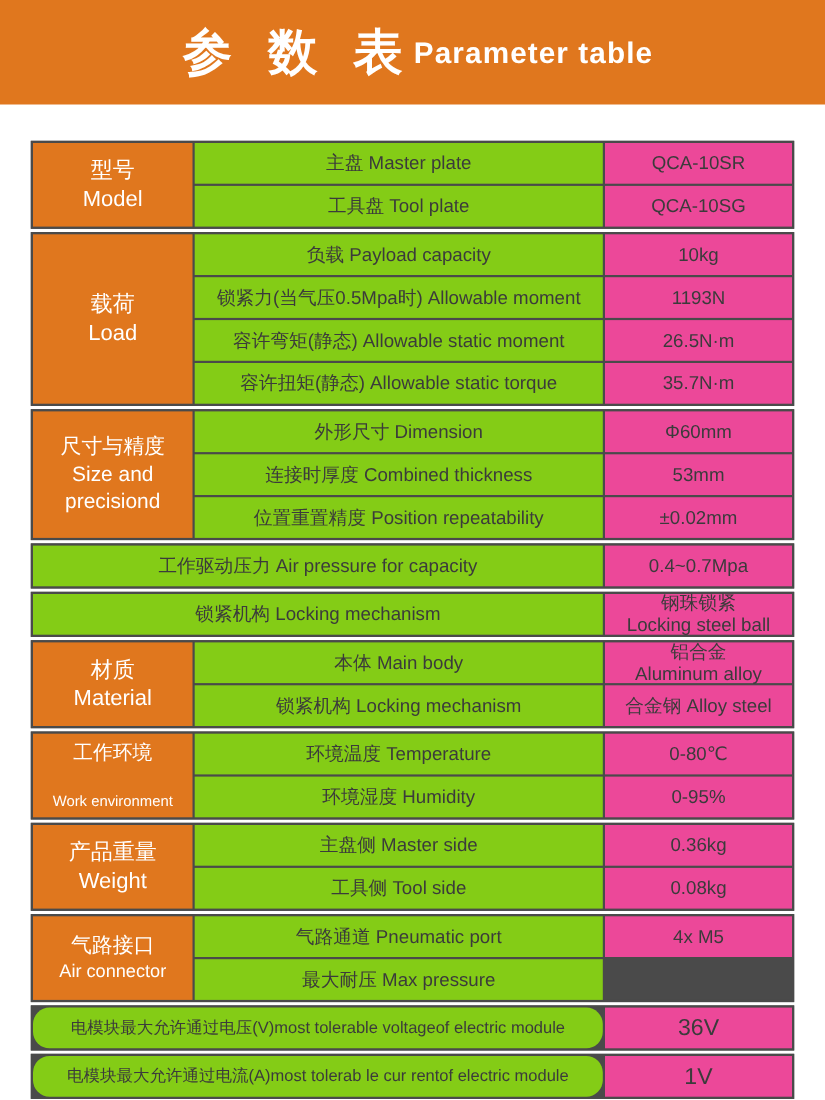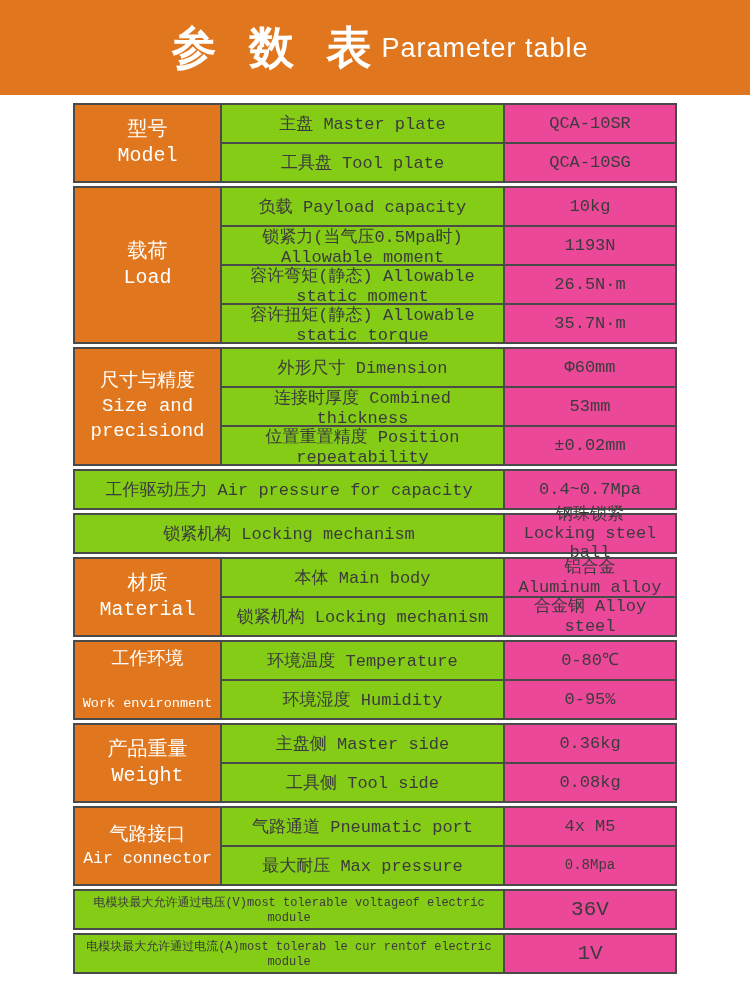--- a/index.html
+++ b/index.html
@@ -11,24 +11,24 @@
   }
   .banner {
     width:750px; height:95px; background:#e0771e;
     display:flex; flex-direction:row; align-items:center; justify-content:center;
   }
   .banner-zh {
     color:#ffffff; font-size:45px; font-weight:700;
     letter-spacing:10px; line-height:1.05; text-indent:10px;
   }
   .banner-en {
-    color:#ffffff; font-size:27px; font-weight:400; letter-spacing:1px;
+    color:#ffffff; font-size:27px; font-weight:700; letter-spacing:1px;
     margin-top:1px;
   }
-  .ptable { width:604px; margin:8px auto 0 auto;font-family:Liberation Mono, monospace; }
+  .ptable { width:694px; margin:33px auto 0 auto; }
   .group {
     display:grid;
     grid-template-columns:145px 1fr 170px;
     grid-auto-rows:37px;
     gap:2px;
     background:#4a4a4a;
     border:2px solid #4a4a4a;
     margin-bottom:3px;
   }
   .glabel {
@@ -39,21 +39,21 @@
   .glabel.lab-md { font-size:19px; line-height:1.32; }
   .glabel.lab-we div:nth-child(1){ font-size:18px; }
   .glabel.lab-we div:nth-child(2){ font-size:13.5px; }
   .glabel.lab-ac div:nth-child(1){ font-size:19px; }
   .glabel.lab-ac div:nth-child(2){ font-size:16.5px; }
   .param {
     background:#84cc16;
     display:flex; align-items:center; justify-content:center;
     font-size:17px; text-align:center; padding:0 6px;
   }
-  .param.sm { font-size:12px; }
+  .param.sm { font-size:15px;border-radius:15px; }
   .value {
     background:#ec4899; grid-column:3;
     display:flex; flex-direction:column; align-items:center; justify-content:center;
     font-size:17px; line-height:1.12; text-align:center; padding:0 4px;
   }
   .value.sm { font-size:14px; }
   .value.lg { font-size:21px; }
 </style>
 </head>
 <body>
@@ -178,23 +178,20 @@
     <div class="group">
       <div class="glabel lab-ac" style="grid-row: 1 / span 2;">
         <div>气路接口</div>
         <div>Air connector</div>
       </div>
       <div class="param" style="grid-area: 1 / 2;">气路通道 Pneumatic port</div>
       <div class="value" style="grid-row: 1;">
         <div>4x M5</div>
       </div>
       <div class="param" style="grid-area: 2 / 2;">最大耐压 Max pressure</div>
-      <div class="value sm" style="grid-row: 2;">
-        <div>0.8Mpa</div>
-      </div>
     </div>
     <div class="group">
       <div class="param sm" style="grid-area: 1 / 1 / auto / span 2;">电模块最大允许通过电压(V)most tolerable voltageof electric module</div>
       <div class="value lg" style="grid-row: 1;">
         <div>36V</div>
       </div>
     </div>
     <div class="group">
       <div class="param sm" style="grid-area: 1 / 1 / auto / span 2;">电模块最大允许通过电流(A)most tolerab le cur rentof electric module</div>
       <div class="value lg" style="grid-row: 1;">

